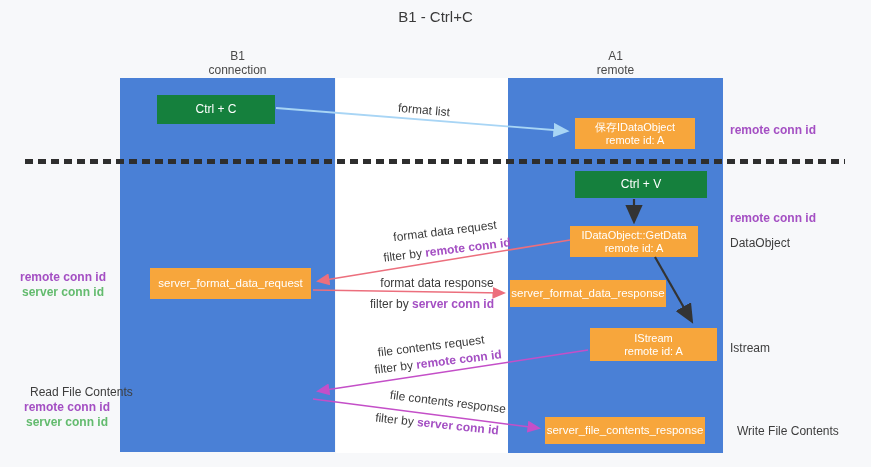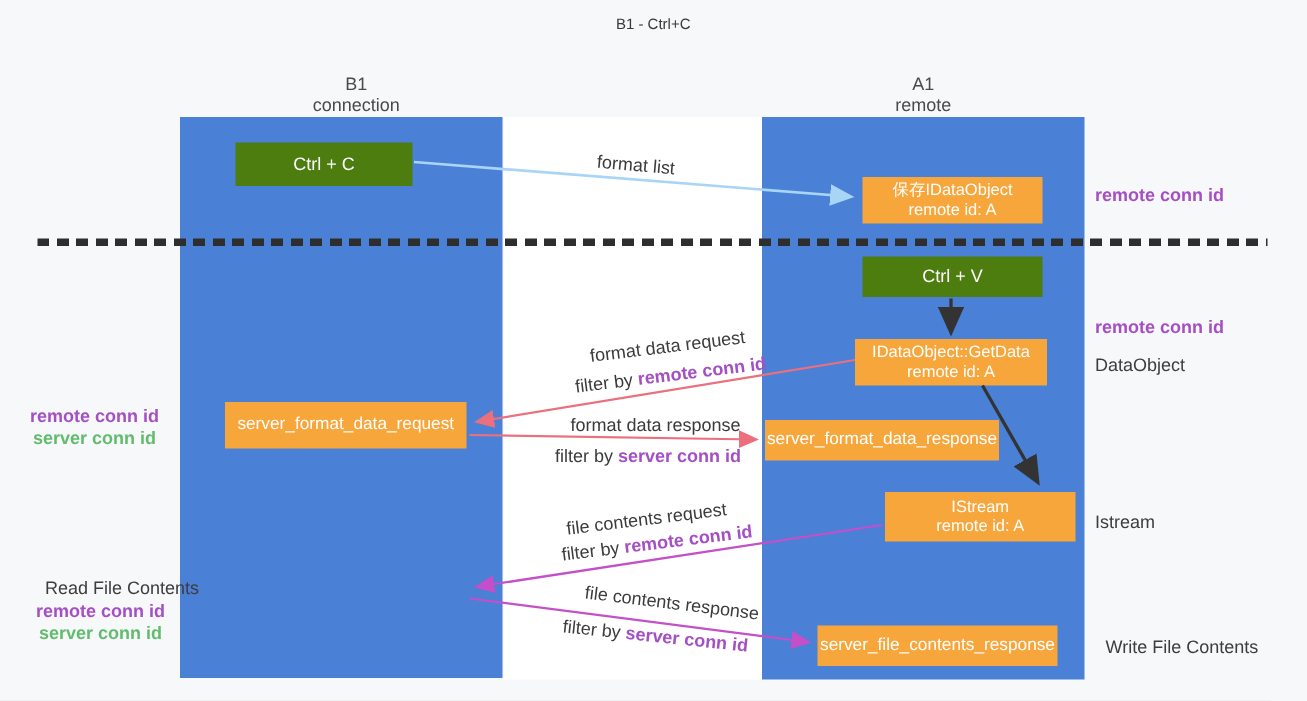--- a/index.html
+++ b/index.html
@@ -4,40 +4,40 @@
 <style>
   html,body{margin:0;padding:0;background:#e9ebee;}
   .stage{
     position:relative;width:871px;height:467px;overflow:hidden;
     background:#f7f8fa;
     font-family:"Liberation Sans", sans-serif;
     color:#3b3b3b;
   }
   .title{
     position:absolute;top:7px;left:0;width:100%;
-    text-align:center;font-size:10px;line-height:19px;color:#3a3a3a;
+    text-align:center;font-size:15px;line-height:19px;color:#3a3a3a;
   }
   .lane-header{
     position:absolute;top:49px;width:215px;
     text-align:center;font-size:12px;line-height:14px;color:#4a4a4a;
   }
   .mid-band{
     position:absolute;left:336px;top:78px;width:172px;height:375px;
     background:#ffffff;
   }
   .lane{
     position:absolute;top:78px;width:215px;height:374px;
     background:#4a80d6;
   }
   .node{
     position:absolute;display:flex;flex-direction:column;
     align-items:center;justify-content:center;
     color:#ffffff;font-size:11px;line-height:13px;text-align:center;
   }
-  .node.green{background:#4d7c0f;font-size:12px;}
+  .node.green{background:#15803d;font-size:12px;}
   .node.orange{background:#f7a63c;}
   .node.wide{font-size:11.5px;}
   .dashed-line{
     position:absolute;left:25px;top:159px;width:820px;height:5px;
     background:repeating-linear-gradient(90deg,#2e2e2e 0 8px,transparent 8px 13px);
   }
   .side-label{
     position:absolute;font-size:12px;line-height:14px;white-space:nowrap;
   }
   .side-label.purple{color:#a44fc3;font-weight:bold;}
@@ -80,21 +80,21 @@
 
   <div class="node green" style="left:157px;top:95px;width:118px;height:29px;">
     <div>Ctrl + C</div>
   </div>
 
   <div class="node orange" style="left:575px;top:118px;width:120px;height:31px;">
     <div>保存IDataObject</div>
     <div>remote id: A</div>
   </div>
 
-  <div class="node green" style="left:575px;top:171px;width:120px;height:27px;">
+  <div class="node green" style="left:575px;top:171px;width:132px;height:27px;">
     <div>Ctrl + V</div>
   </div>
 
   <div class="node orange" style="left:570px;top:226px;width:128px;height:31px;">
     <div>IDataObject::GetData</div>
     <div>remote id: A</div>
   </div>
 
   <div class="node orange wide" style="left:510px;top:280px;width:156px;height:27px;">
     <div>server_format_data_response</div>

